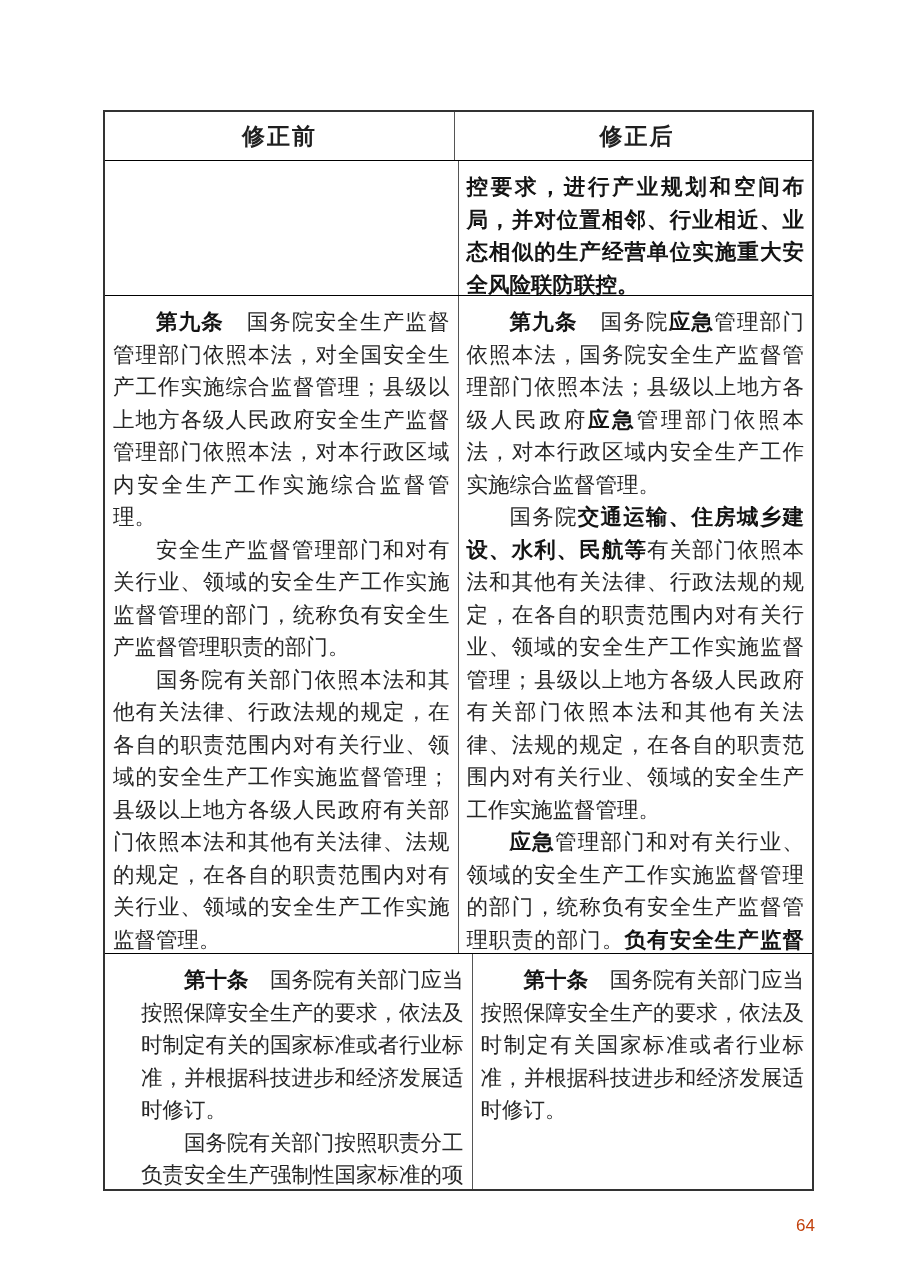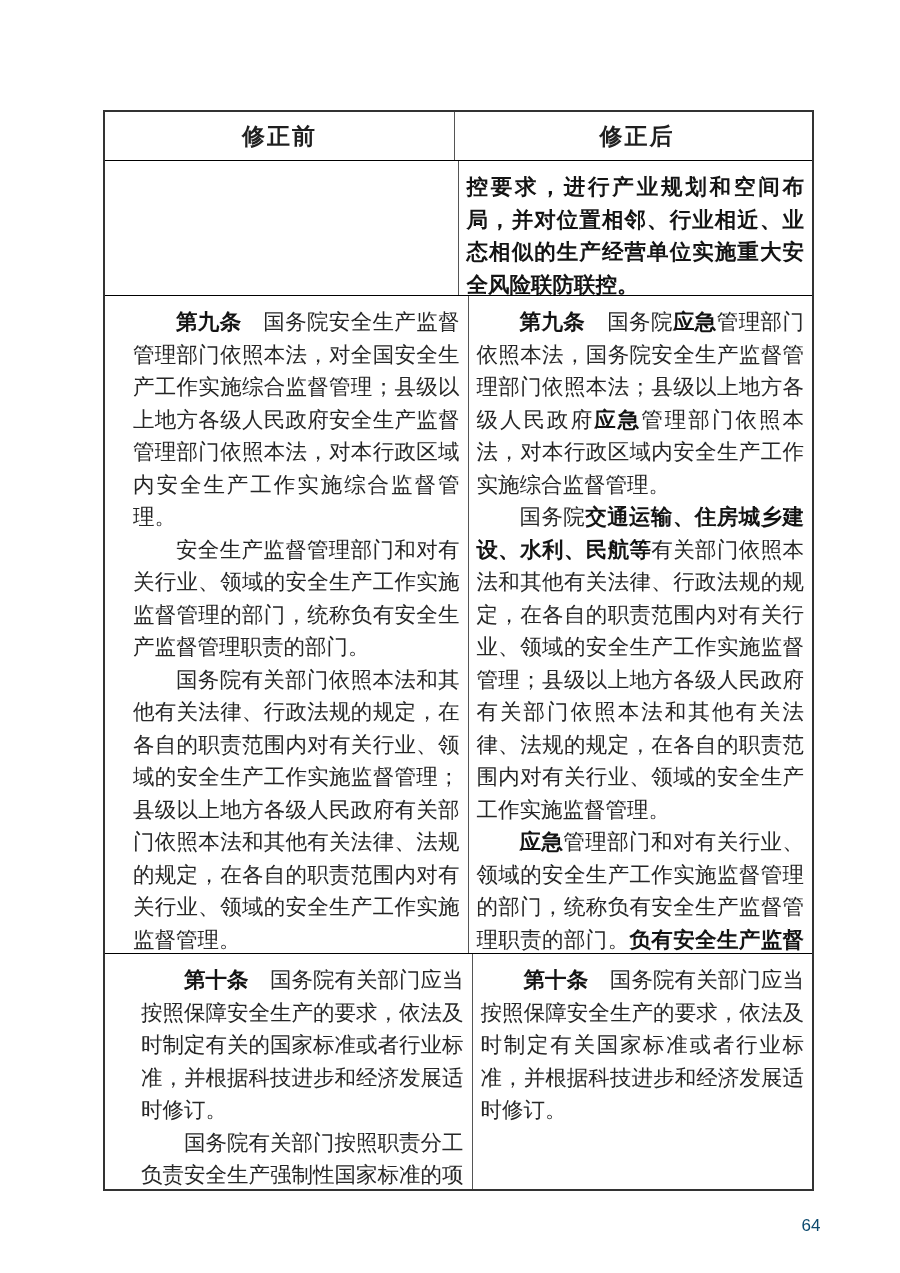--- a/index.html
+++ b/index.html
@@ -33,21 +33,21 @@
   .header-row{height:48px;gap:7px;}
   .th{
     display:flex;align-items:center;justify-content:center;
     font-family:"Liberation Sans", sans-serif;
     font-weight:600;
     font-size:23px;
     color:#1f1f1f;
     letter-spacing:2px;
   }
   .r1{height:135px;}
-  .r2{height:658px;padding-left:20px;}
+  .r2{height:658px;}
   .r3{height:236px;padding-left:28px;}
 
   .body{
     padding:10px 8px 0 8px;
     font-size:21.5px;
     line-height:32.5px;
     text-align:justify;
     text-justify:inter-ideograph;
     color:#262626;
   }
@@ -58,24 +58,23 @@
     font-family:"Liberation Sans", sans-serif;
     font-weight:700;
     color:#141414;
   }
 
   .pageno{
     position:absolute;
     top:1216px;
     left:796px;
     width:30px;
-    text-align:center;
     font-family:"Liberation Sans", sans-serif;
     font-size:17px;
-    color:#0c4a6e;
+    color:#c2410c;
   }
 </style>
 </head>
 <body>
 
 <div class="canvas">
 
   <div class="cmp-table">
 
     <div class="row header-row">

